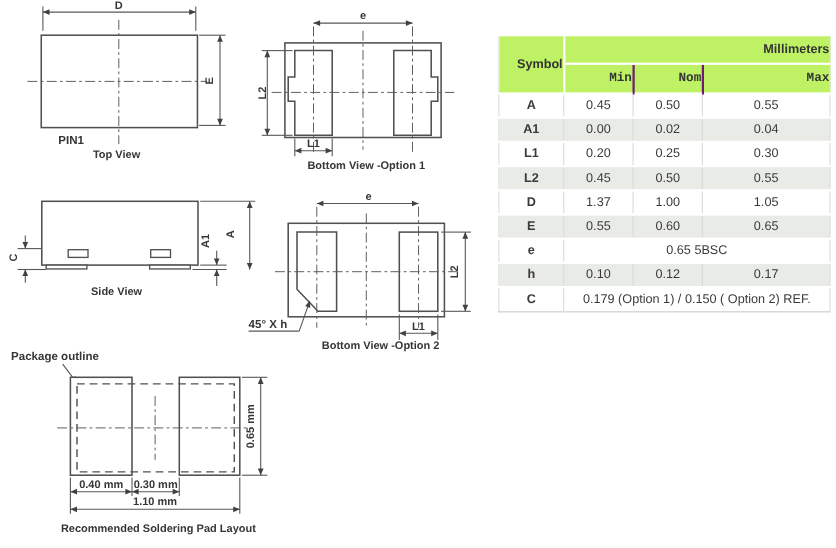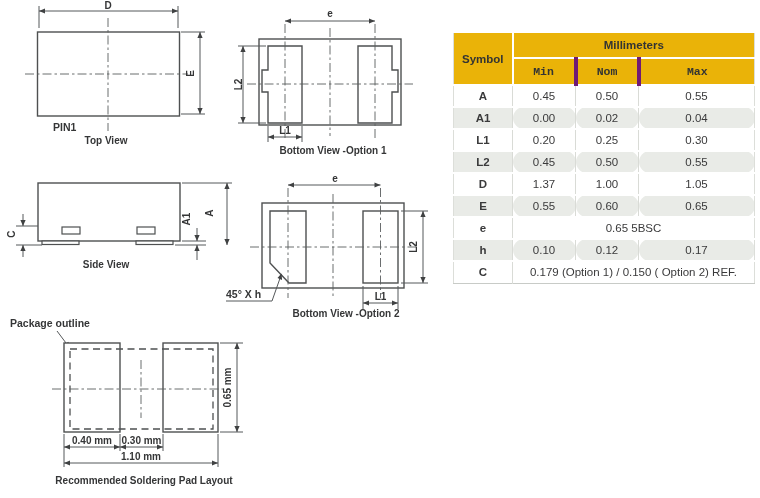--- a/index.html
+++ b/index.html
@@ -12,28 +12,28 @@
   .dashed{fill:none;stroke:#4e5051;stroke-width:1.3;stroke-dasharray:7 4.5;}
   .ah{fill:#3f4142;stroke:none;}
   .stage svg text{fill:#353637;font-weight:bold;font-size:10px;font-family:"Liberation Sans",sans-serif;}
   .cap{font-size:11px;}
   .mid{text-anchor:middle;}
   
   .dims-table{position:absolute;left:453px;top:33px;border-collapse:collapse;table-layout:fixed;
               font-size:11.5px;color:#3a3a3b;border-bottom:1px solid #c8cbc7;
               border-left:1px solid #dcded9;border-right:1px solid #dcded9;}
   .dims-table th,.dims-table td{padding:0;text-align:center;vertical-align:middle;font-weight:normal;}
-  .dims-table thead th{background:#eab308;font-weight:bold;color:#333433;}
+  .dims-table thead th{background:#bef264;font-weight:bold;color:#333433;text-align:right;}
   .th-symbol{border-right:2px solid #fff;}
   .th-group{border-bottom:2px solid #fff;height:24px;}
   .th-sub{height:25px;font-family:Liberation Mono, monospace;}
-  .th-sub + .th-sub{border-left:4px solid #701a75;}
+  .th-sub + .th-sub{border-left:2px solid #701a75;}
   .dims-table tbody tr{height:22px;border-top:2px solid #ffffff;}
   .dims-table tbody tr.alt{background:#e9ebe7;}
-  .dims-table tbody td + td{border-left:1px solid #d9dbd6;border-radius:11px;}
+  .dims-table tbody td + td{border-left:1px solid #d9dbd6;}
   .dims-table td.sym{font-weight:bold;}
 </style>
 </head>
 <body>
 
 <div class="stage">
 
   <svg style="left:0;top:0" width="235" height="158" viewBox="0 0 235 158">
     <g>
       <line class="thin" x1="39" y1="6" x2="39" y2="28"></line>

